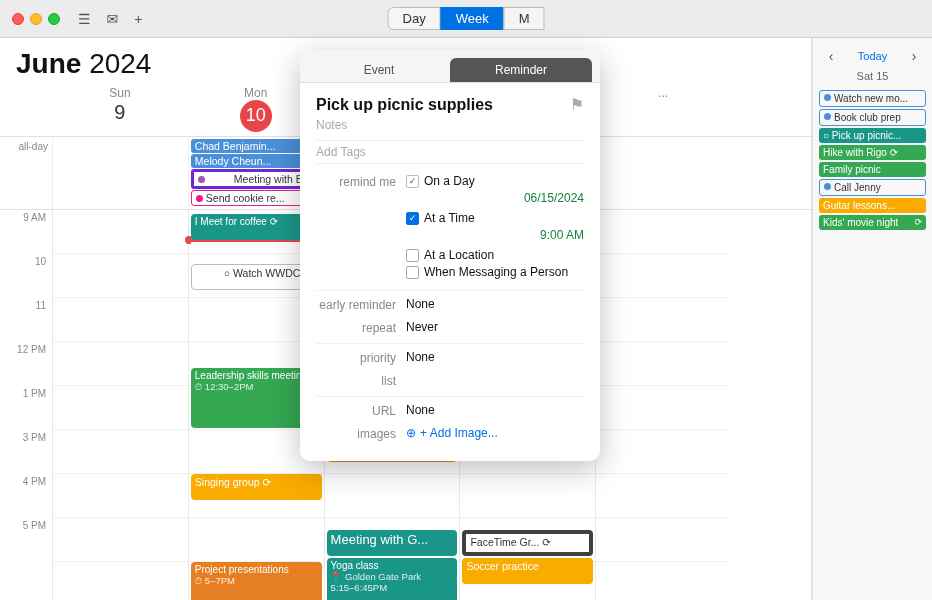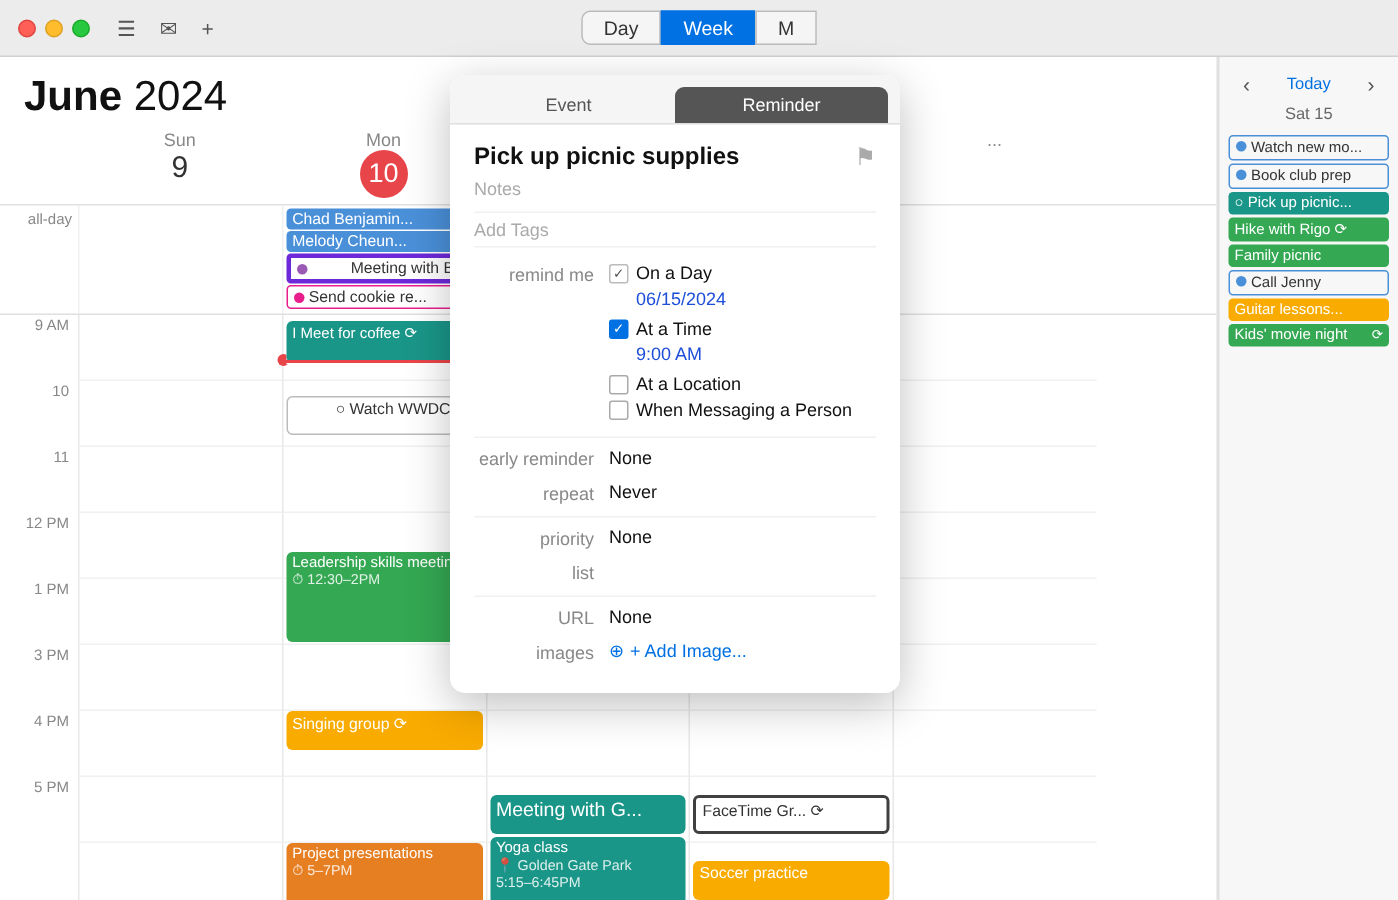--- a/index.html
+++ b/index.html
@@ -396,23 +396,24 @@
       font-size: 9px;
       flex-shrink: 0;
     }
     .popup-check.checked {
       background: #0071e3;
       border-color: #0071e3;
       color: white;
     }
     .popup-check-sub {
       font-size: 12px;
-      color: #1d4ed8;
+      color: #15803d;
       padding-left: 18px;
       margin-bottom: 6px;
+      text-align: right;
     }
     .popup-divider { height: 1px; background: #f0f0f0; margin: 6px 0; }
     .popup-list-val {
       display: flex;
       align-items: center;
       gap: 5px;
     }
     .errands-dot {
       width: 9px; height: 9px;
       background: #0071e3;
@@ -646,25 +647,25 @@
         <div class="hour-line"></div>
           <div class="hour-line"></div>
           <div class="hour-line"></div>
         <div class="hour-line"></div>
           <div class="hour-line"></div>
           <div class="hour-line"></div>
         <div class="hour-line"></div>
           <div class="hour-line"></div>
           <div class="hour-line"></div>
 
-        <div class="cal-event" style="top:320px;height:26px;background:white;color:#333;border:2px solid #404040;font-size:10.5px;">
+        <div class="cal-event" style="top:320px;height:26px;background:white;color:#333;border:4px solid #404040;font-size:10.5px;">
           <div class="ev-title">FaceTime Gr... ⟳</div>
         </div>
 
-        <div class="cal-event" style="top:364px;height:26px;background:#f9ab00;color:white;font-size:10.5px;">
+        <div class="cal-event" style="top:348px;height:26px;background:#f9ab00;color:white;font-size:10.5px;">
           <div class="ev-title">Soccer practice</div>
         </div>
 
         <div class="cal-event" style="top:390px;height:44px;background:#34a853;color:white;font-size:10.5px;">
           <div class="ev-title">Kids' movie night</div>
           <span style="position:absolute;top:2px;right:4px;font-size:9px;">⟳</span>
         </div>
       </div>
 
       <div class="day-column">

